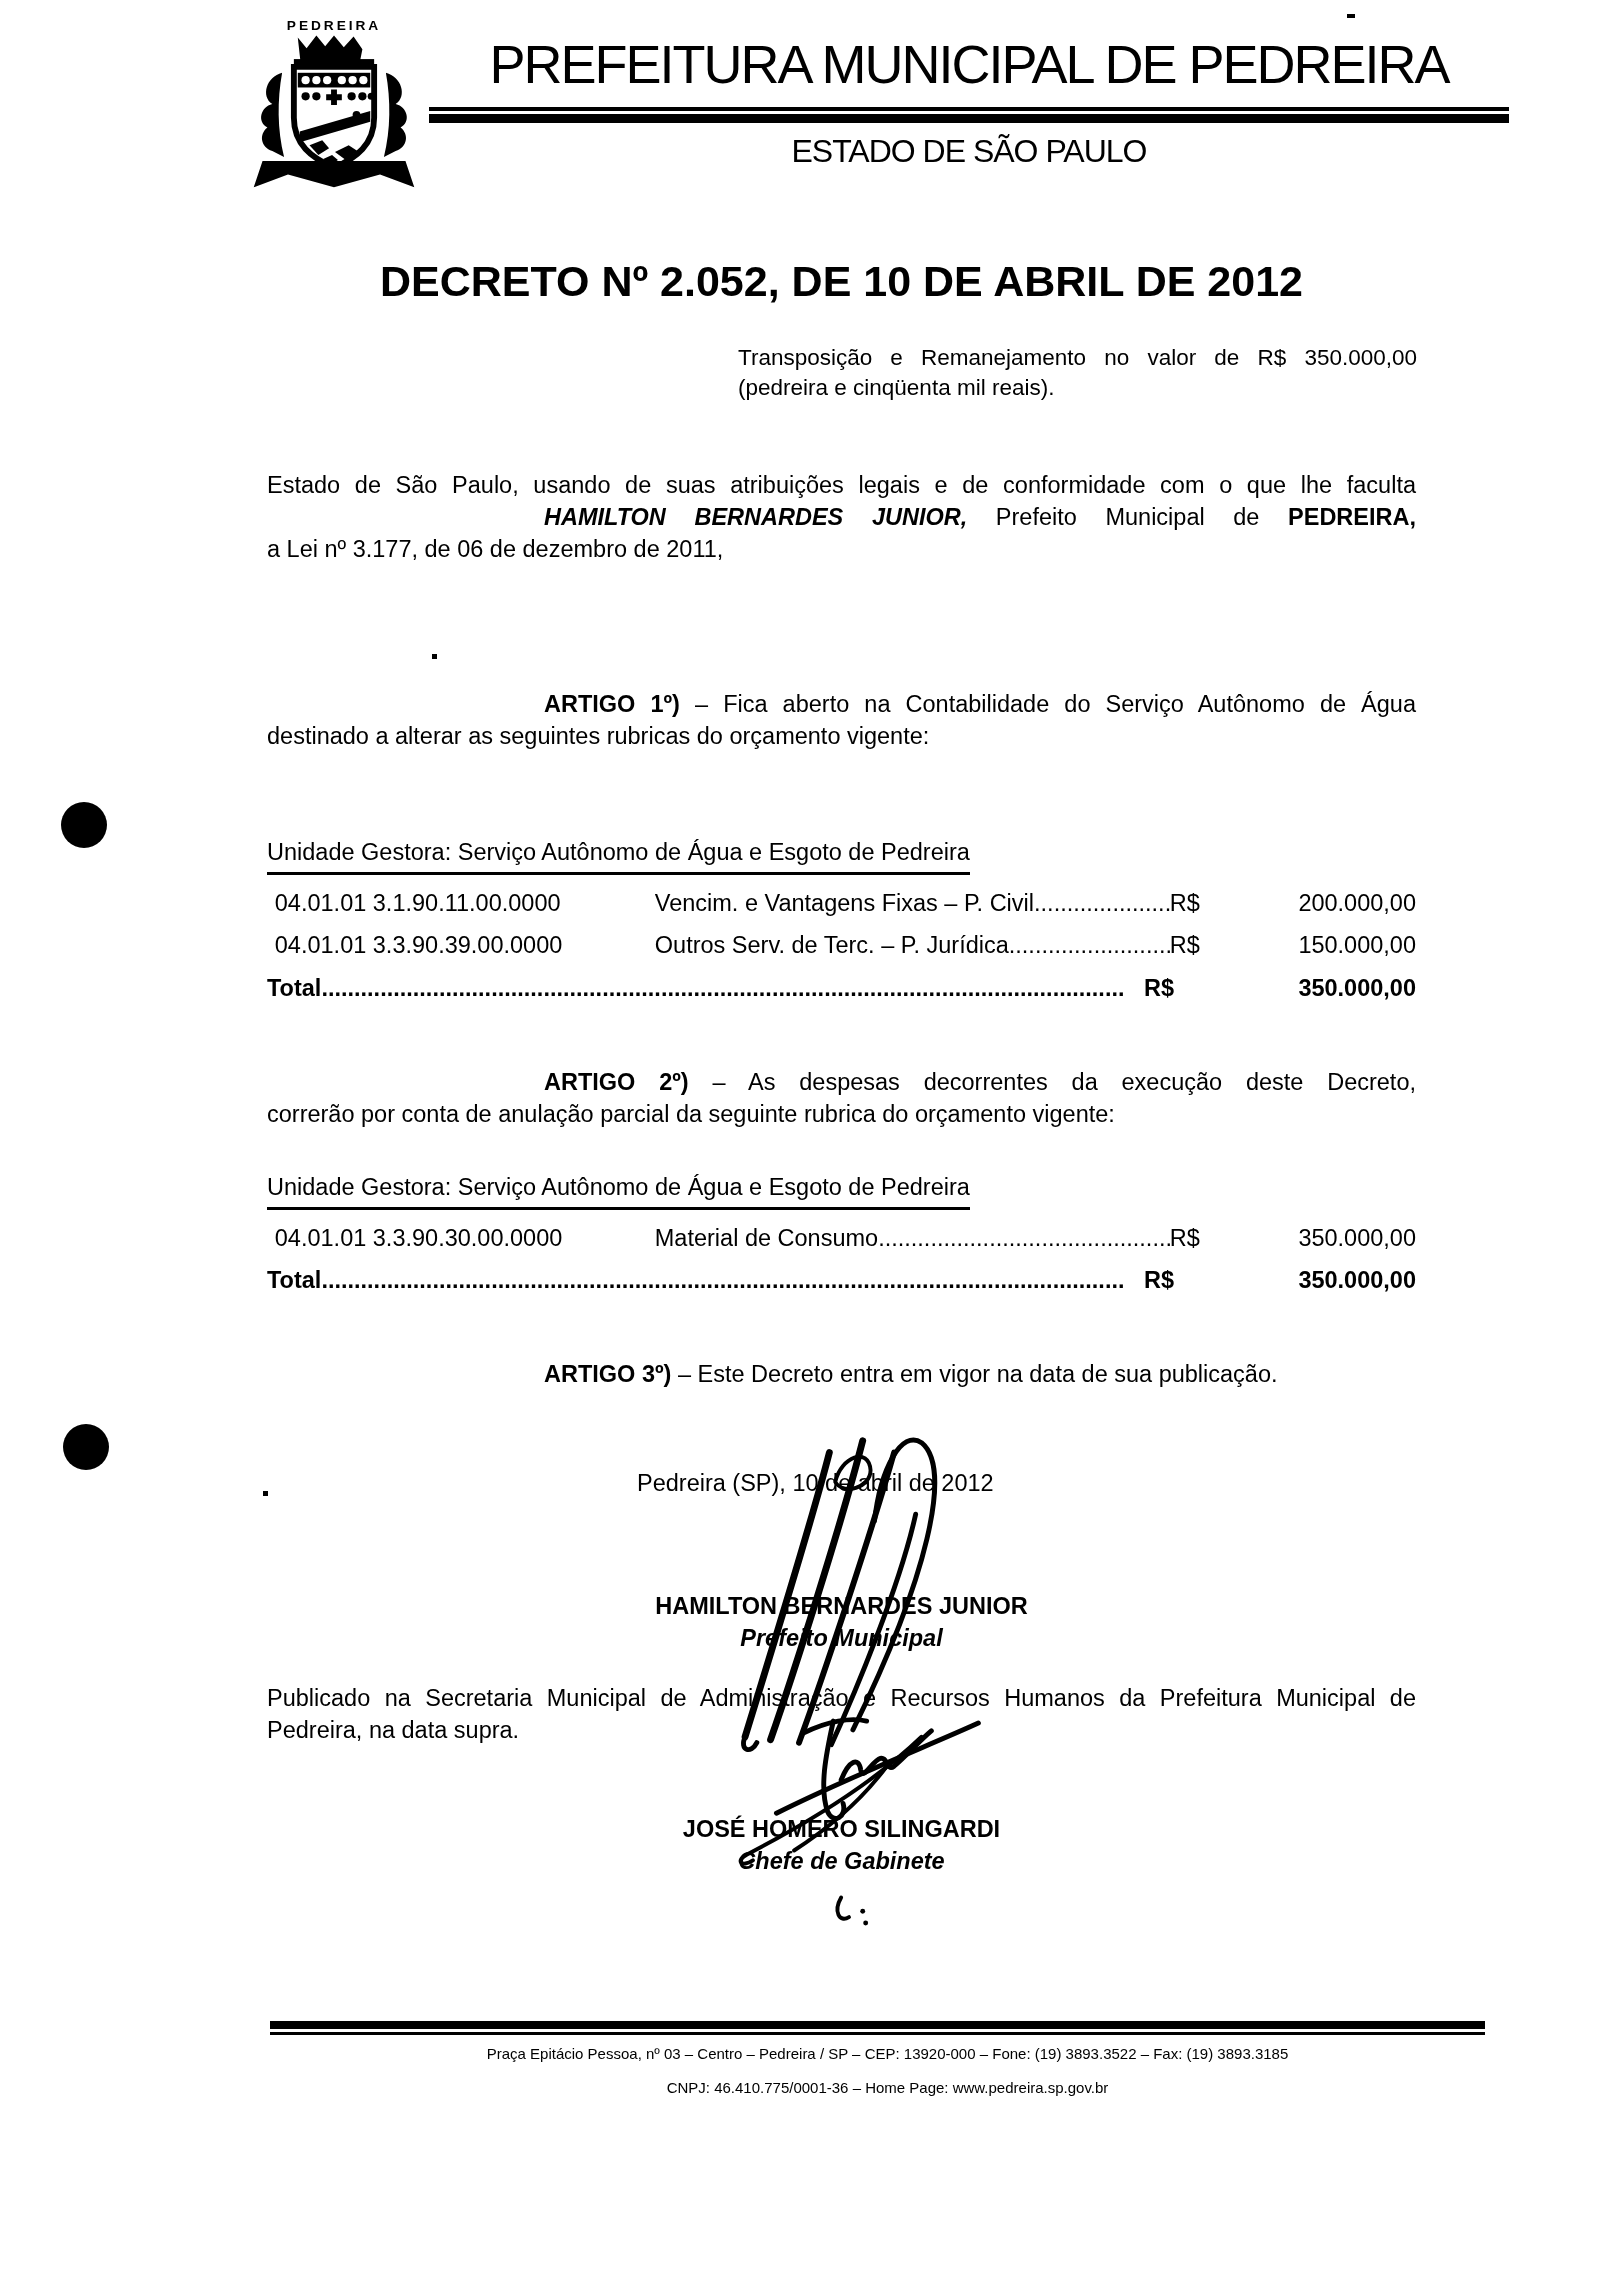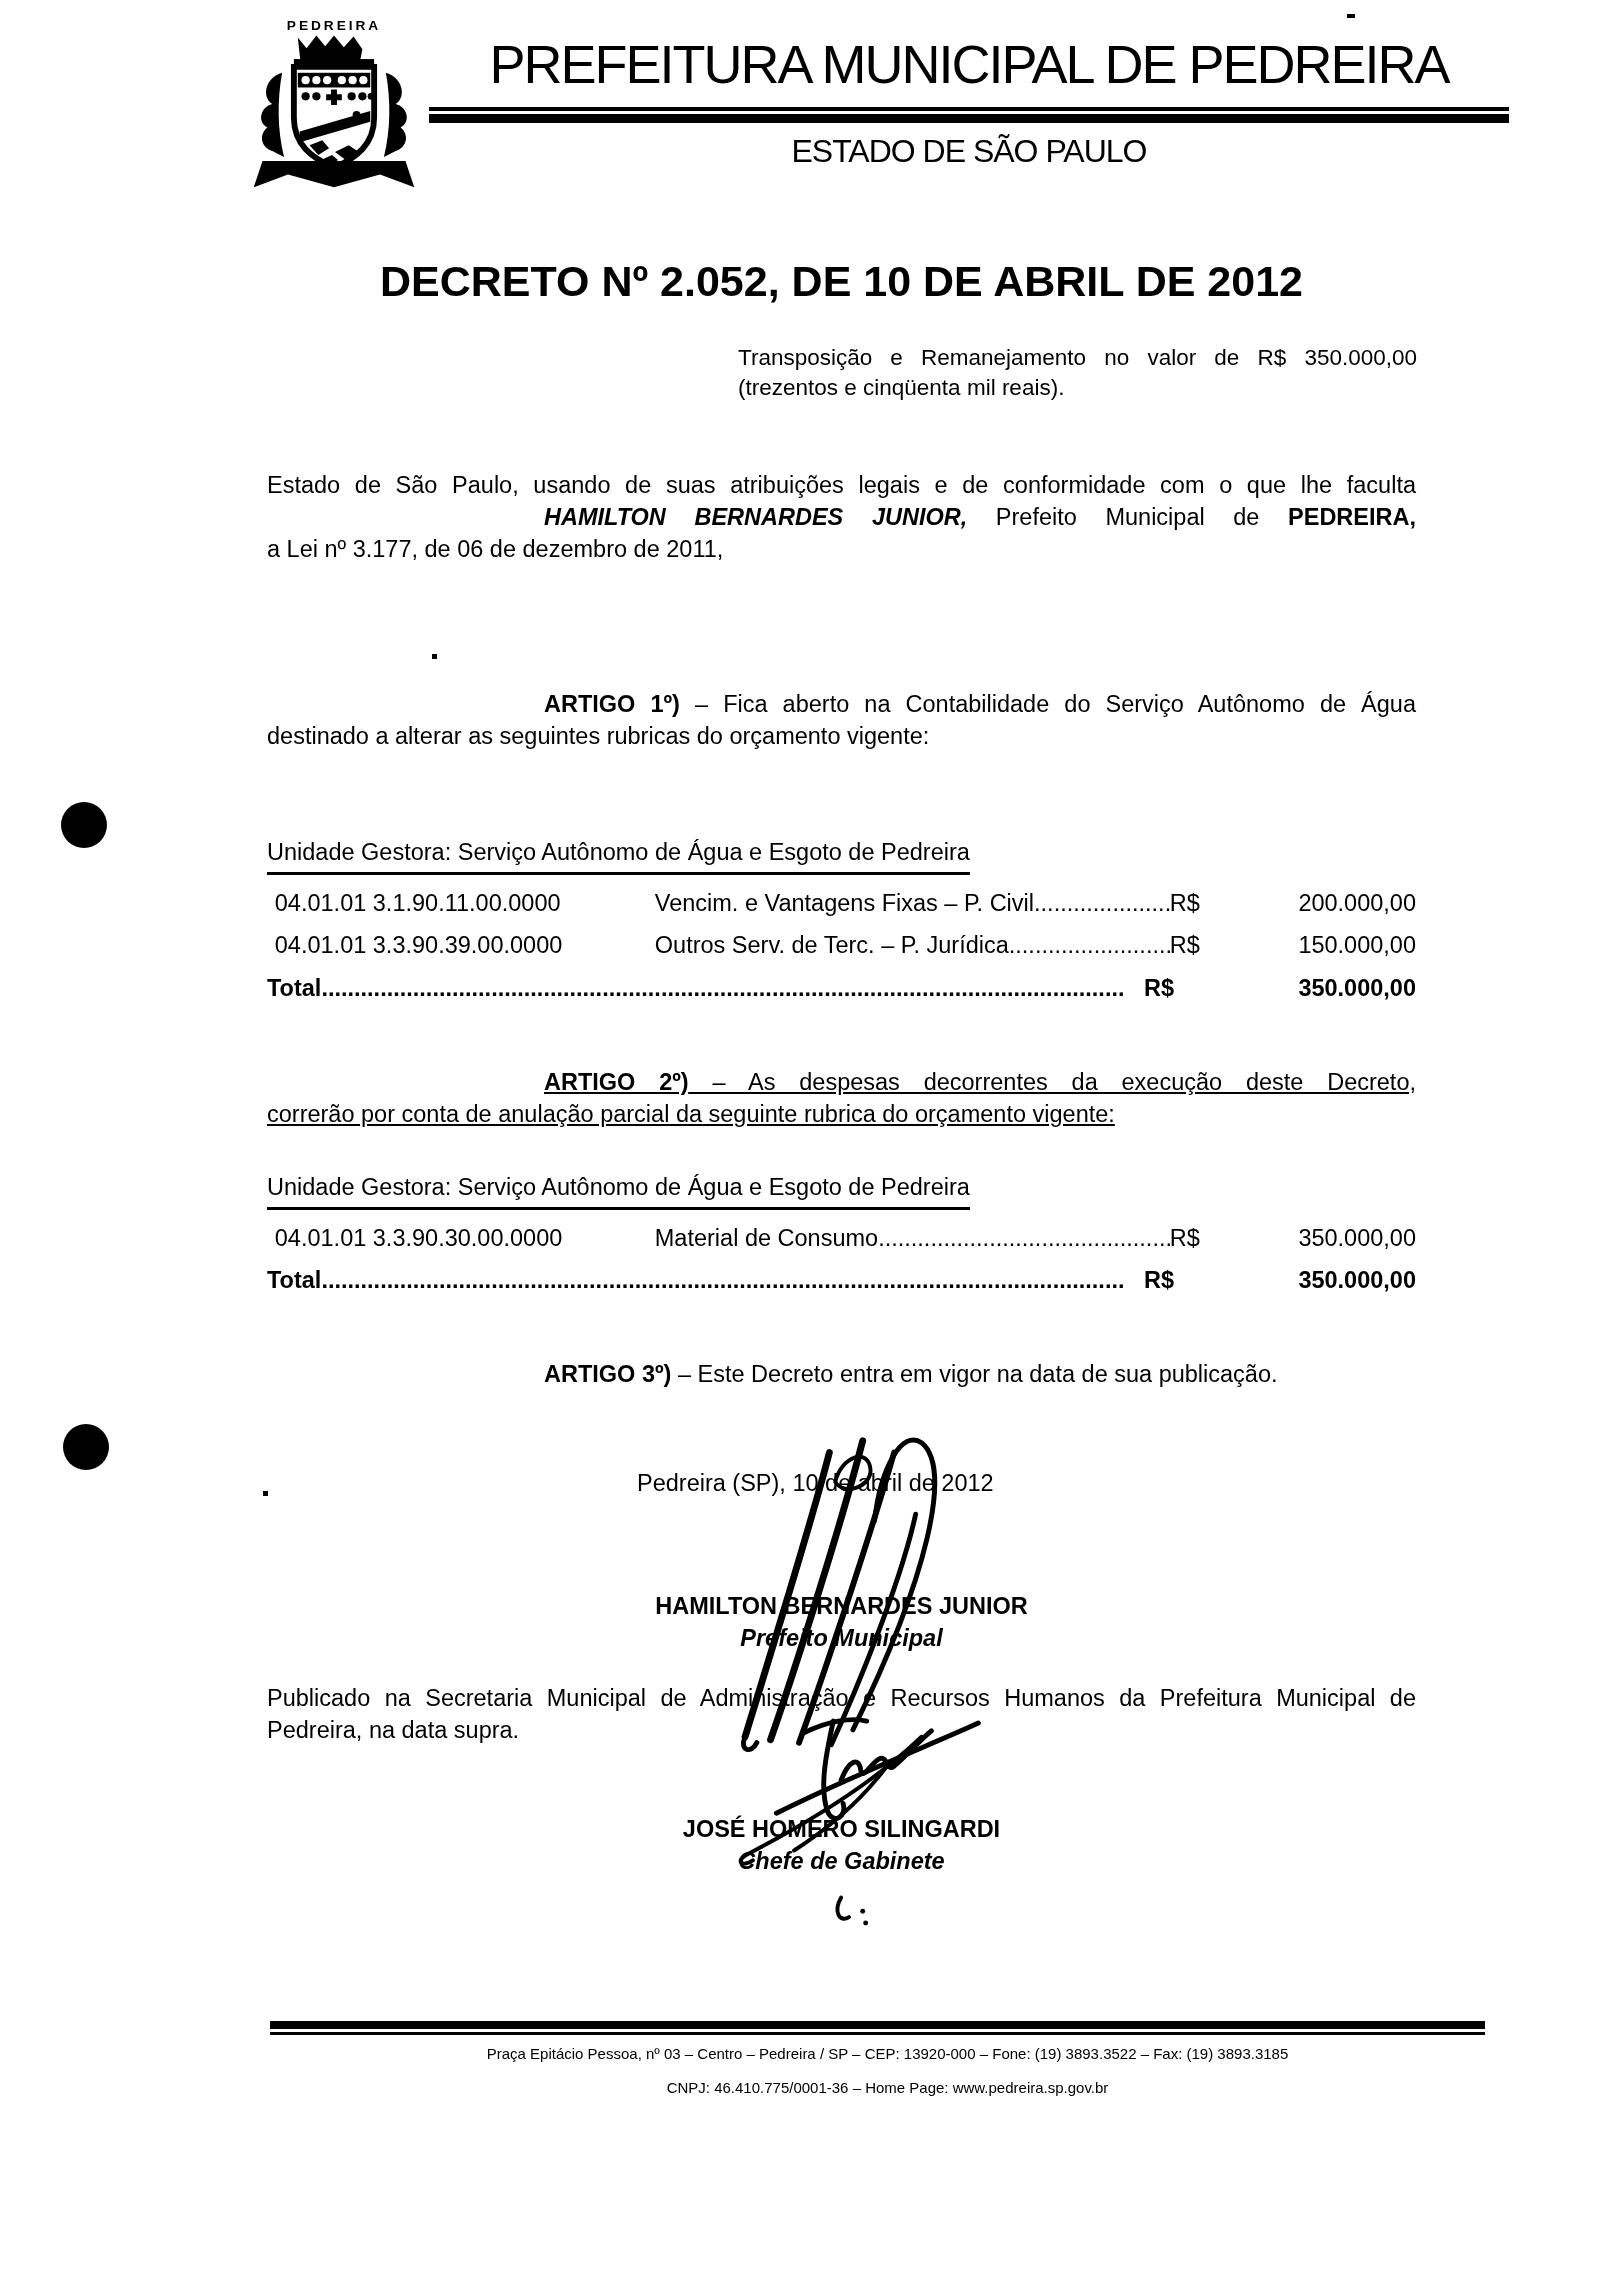--- a/index.html
+++ b/index.html
@@ -112,21 +112,21 @@
 
   <div class="header-title">PREFEITURA MUNICIPAL DE PEDREIRA</div>
   <div class="rule-thin"></div>
   <div class="rule-thick"></div>
   <div class="header-subtitle">ESTADO DE SÃO PAULO</div>
 
   <div class="decree-title">DECRETO Nº 2.052, DE 10 DE ABRIL DE 2012</div>
 
   <div class="summary">
     <div class="stretch">Transposição e Remanejamento no valor de R$ 350.000,00</div>
-    <div>(trezentos e cinqüenta mil reais).</div>
+    <div>(pedreira e cinqüenta mil reais).</div>
   </div>
 
   <div class="para" style="top:469px;">
     <div class="stretch">Estado de São Paulo, usando de suas atribuições legais e de conformidade com o que lhe faculta</div>
     <div class="stretch indent">
       <span class="bi">HAMILTON BERNARDES JUNIOR,</span><span> Prefeito Municipal de </span><span class="b">PEDREIRA,</span>
     </div>
     <div>a Lei nº 3.177, de 06 de dezembro de 2011,</div>
   </div>
 
@@ -159,21 +159,21 @@
       <span class="val">150.000,00</span>
     </div>
     <div class="totrow">
       <span class="tlabel">Total</span>
       <span class="lead">........................................................................................................................................................................................................</span>
       <span class="cur">R$</span>
       <span class="val">350.000,00</span>
     </div>
   </div>
 
-  <div class="para" style="top:1066px;text-decoration:underline;">
+  <div class="para" style="top:1066px;">
     <div class="stretch indent">
       <span class="b">ARTIGO 2º)</span><span> – As despesas decorrentes da execução deste Decreto,</span>
     </div>
     <div>correrão por conta de anulação parcial da seguinte rubrica do orçamento vigente:</div>
   </div>
 
   <div class="btable" style="top:1174px;">
     <span class="theading">Unidade Gestora: Serviço Autônomo de Água e Esgoto de Pedreira</span>
     <div class="trow">
       <span class="code">04.01.01 3.3.90.30.00.0000</span>

